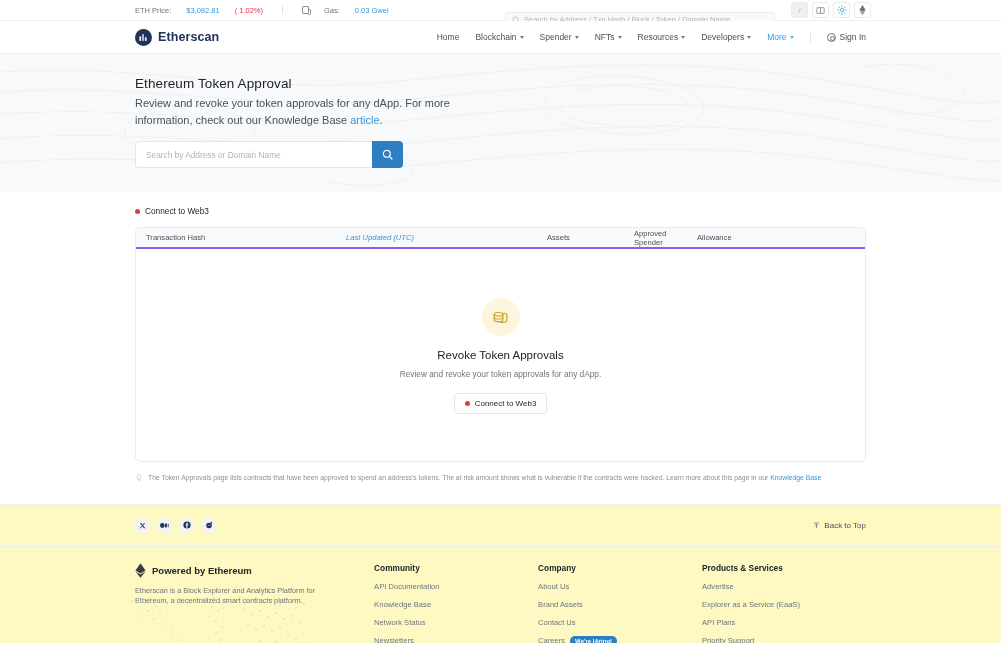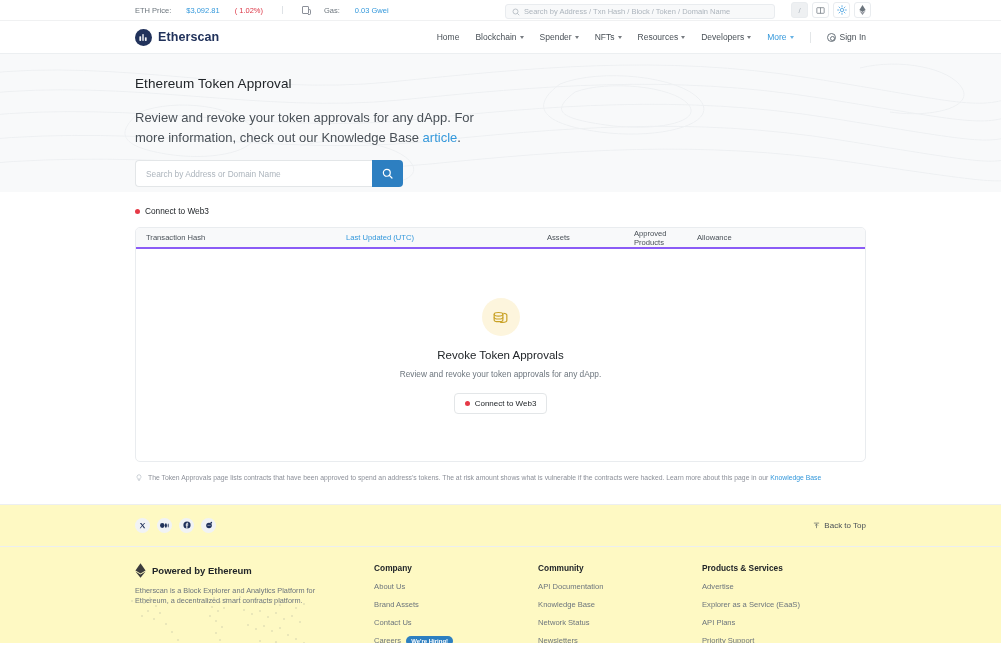--- a/index.html
+++ b/index.html
@@ -19,21 +19,21 @@
   }
   .tb-left { display: flex; align-items: center; gap: 15px; font-size: 7.5px; color: #6c757d; white-space: nowrap; }
   .tb-left .lbl { color: #6c757d; }
   .tb-left .val { color: #3498db; }
   .tb-left .pct { color: #dc3545; }
   .tb-sep { width: 1px; height: 8px; background: #dee2e6; margin: 0 4px; }
   .gas-icon { display:inline-block; width:7px; height:8px; border:1px solid #8c9099; border-radius:1px; position:relative; }
   .gas-icon:after { content:""; position:absolute; right:-3px; top:2px; width:2px; height:4px; border:1px solid #8c9099; border-left:none; border-radius:0 2px 2px 0;}
 
   .tb-search {
-    position: absolute; left: 505px; top: 4px; width: 270px; height: 15px;
+    position: absolute; left: 505px; top: 12px; width: 270px; height: 15px;
     background: #f8f9fa; border: 1px solid #e9ecef; border-radius: 3px;
     display: flex; align-items: center; padding: 0 6px; gap: 4px;
   }
   .tb-search .ph { font-size: 7.5px; color: #adb5bd; white-space: nowrap; }
   .tb-icons { position: absolute; right: 130px; top: 2px; display: flex; gap: 4px; align-items: center; }
   .tb-ic {
     width: 17px; height: 16px; border: 1px solid #e9ecef; border-radius: 3px;
     background: #fff; display: flex; align-items: center; justify-content: center;
     color: #8c9099;
   }
@@ -61,21 +61,21 @@
   .signin-ic:after{content:"";position:absolute;left:2.5px;top:1.5px;width:3px;height:3px;border:1px solid #6c757d;border-radius:50%;}
 
   
   .hero {
     height: 138px; position: relative; overflow: hidden;
     background: #f8f9fa;
   }
   .hero .topo { position: absolute; inset: 0; opacity: .55; }
   .hero-inner { position: relative; padding: 22px 135px 0; }
   .page-title { font-size: 13.5px; font-weight: 400; color: #212529; letter-spacing: .1px; }
-  .page-desc { margin-top: 17px; font-size: 13px; line-height: 1.55; color: #495057; max-width: 360px; }
+  .page-desc { margin-top: 4px; font-size: 11px; line-height: 1.55; color: #495057; max-width: 360px; }
   .page-desc a { color: #3498db; text-decoration: none; }
   .search-row { margin-top: 12px; display: flex; width: 268px; }
   .search-input {
     flex: 1; height: 27px; border: 1px solid #e3e6e8; border-right: none;
     border-radius: 4px 0 0 4px; background: #fff; font-size: 8.3px; color: #212529;
     padding: 0 10px; outline: none; font-family: inherit;
   }
   .search-input::placeholder { color: #adb5bd; }
   .search-btn {
     width: 31px; height: 27px; background: #2d7fc1; border: none; border-radius: 0 4px 4px 0;
@@ -86,21 +86,21 @@
   .main { padding: 14px 135px 0; background: #fff; }
   .connect-row { display: flex; align-items: center; gap: 5px; margin-bottom: 11px; }
   .dot-red { width: 5px; height: 5px; border-radius: 50%; background: #e63946; }
   .connect-label { font-size: 8.3px; color: #212529; }
 
   .card { border: 1px solid #e9ecef; border-radius: 5px; background: #fff; overflow:hidden; }
   .thead { display:flex; align-items:center; height: 21px; background:#f8f9fa; border-bottom: 2px solid #8b5cf6; padding: 0 10px; }
   .th { font-size: 7.6px; color: #495057; }
   .th.link { color: #3498db; }
   .th.c1 { width: 200px; }
-  .th.c2 { width: 201px; }
+  .th.c2 { width: 201px; font-style: italic; }
   .th.c3 { width: 87px; }
   .th.c4 { width: 63px; }
   .th.c5 { width: 60px; }
 
   .empty { padding: 49px 0 47px; text-align: center; }
   .empty-ic {
     width: 38px; height: 38px; margin: 0 auto 13px; border-radius: 50%;
     background: #fdf5dd; display:flex; align-items:center; justify-content:center;
   }
   .empty-title { font-size: 11.5px; color: #212529; margin-bottom: 8px; }
@@ -279,21 +279,21 @@
     <div class="connect-row">
       <span class="dot-red"></span>
       <span class="connect-label">Connect to Web3</span>
     </div>
 
     <div class="card">
       <div class="thead">
         <div class="th c1">Transaction Hash</div>
         <div class="th c2 link">Last Updated (UTC)</div>
         <div class="th c3">Assets</div>
-        <div class="th c4">Approved Products</div>
+        <div class="th c4">Approved Spender</div>
         <div class="th c5">Allowance</div>
       </div>
 
       <div class="empty">
         <div class="empty-ic">
           <svg width="19" height="19" viewBox="0 0 24 24" fill="none" stroke="#c9a227" stroke-width="1.5">
             <ellipse cx="9.5" cy="8" rx="5.5" ry="2.3"></ellipse>
             <path d="M4 8 v7 c0 1.3 2.5 2.3 5.5 2.3 s5.5-1 5.5-2.3 V8"></path>
             <path d="M4 11.6 c0 1.3 2.5 2.3 5.5 2.3 s5.5-1 5.5-2.3"></path>
             <path d="M15.5 6.6 c2.6.3 4.5 1.2 4.5 2.3 v7 c0 1.3-2.5 2.3-5.5 2.3 -1.1 0-2.1-.13-3-.35"></path>
@@ -428,53 +428,53 @@
           <svg width="11" height="15" viewBox="0 0 12 16">
             <path d="M6 0 L11.5 8 L6 11.2 L0.5 8 Z" fill="#3c3c3d"></path>
             <path d="M6 12.3 L11.5 9.1 L6 16 L0.5 9.1 Z" fill="#3c3c3d"></path>
           </svg>
           <span class="powered-txt">Powered by Ethereum</span>
         </div>
         <div class="foot-about">Etherscan is a Block Explorer and Analytics Platform for Ethereum, a decentralized smart contracts platform.</div>
       </div>
 
       <div class="foot-col">
+        <div class="foot-h">Community</div>
+        <div class="foot-li">
+          <span>API Documentation</span>
+        </div>
+        <div class="foot-li">
+          <span>Knowledge Base</span>
+        </div>
+        <div class="foot-li">
+          <span>Network Status</span>
+        </div>
+        <div class="foot-li">
+          <span>Newsletters</span>
+        </div>
+      </div>
+
+      <div class="foot-col">
         <div class="foot-h">Company</div>
         <div class="foot-li">
           <span>About Us</span>
         </div>
         <div class="foot-li">
           <span>Brand Assets</span>
         </div>
         <div class="foot-li">
           <span>Contact Us</span>
         </div>
         <div class="foot-li">
           <span>Careers</span>
           <span class="hiring">We're Hiring!</span>
         </div>
       </div>
 
       <div class="foot-col">
-        <div class="foot-h">Community</div>
-        <div class="foot-li">
-          <span>API Documentation</span>
-        </div>
-        <div class="foot-li">
-          <span>Knowledge Base</span>
-        </div>
-        <div class="foot-li">
-          <span>Network Status</span>
-        </div>
-        <div class="foot-li">
-          <span>Newsletters</span>
-        </div>
-      </div>
-
-      <div class="foot-col">
         <div class="foot-h">Products &amp; Services</div>
         <div class="foot-li">
           <span>Advertise</span>
         </div>
         <div class="foot-li">
           <span>Explorer as a Service (EaaS)</span>
         </div>
         <div class="foot-li">
           <span>API Plans</span>
         </div>

